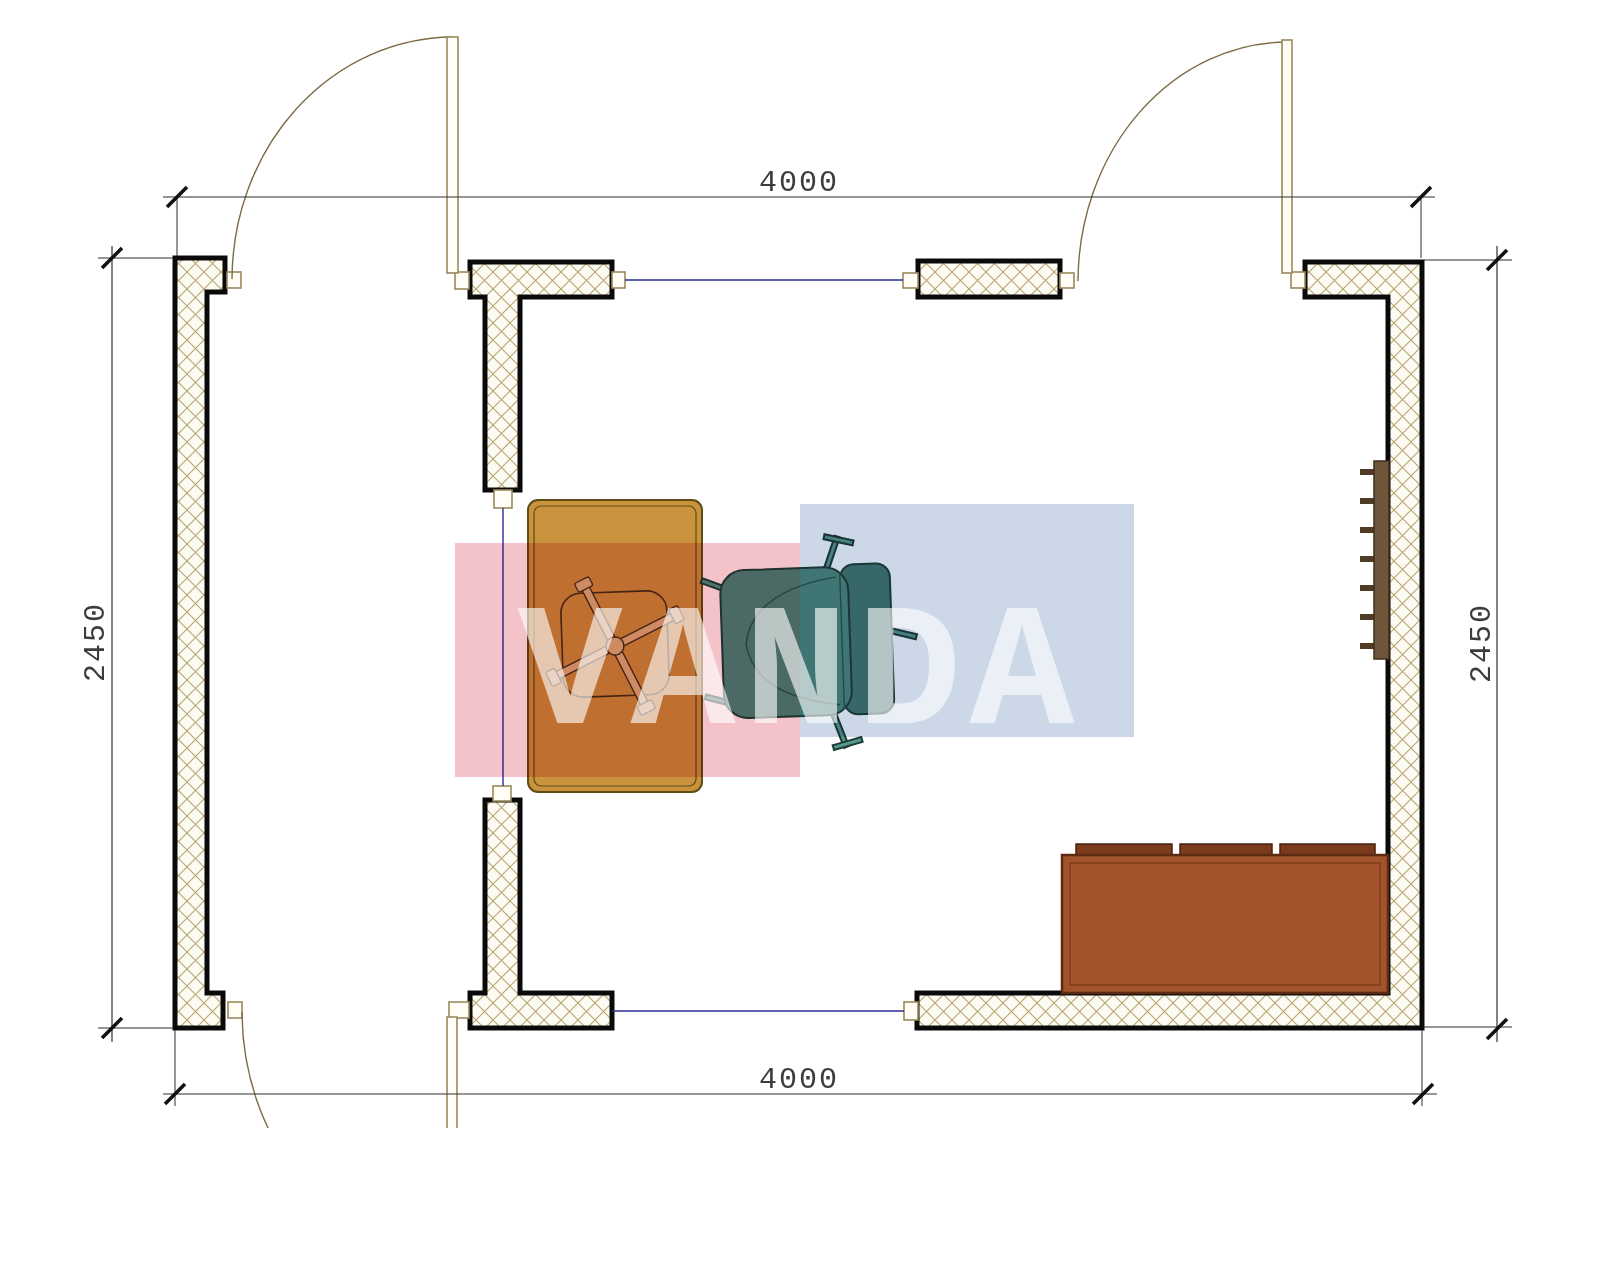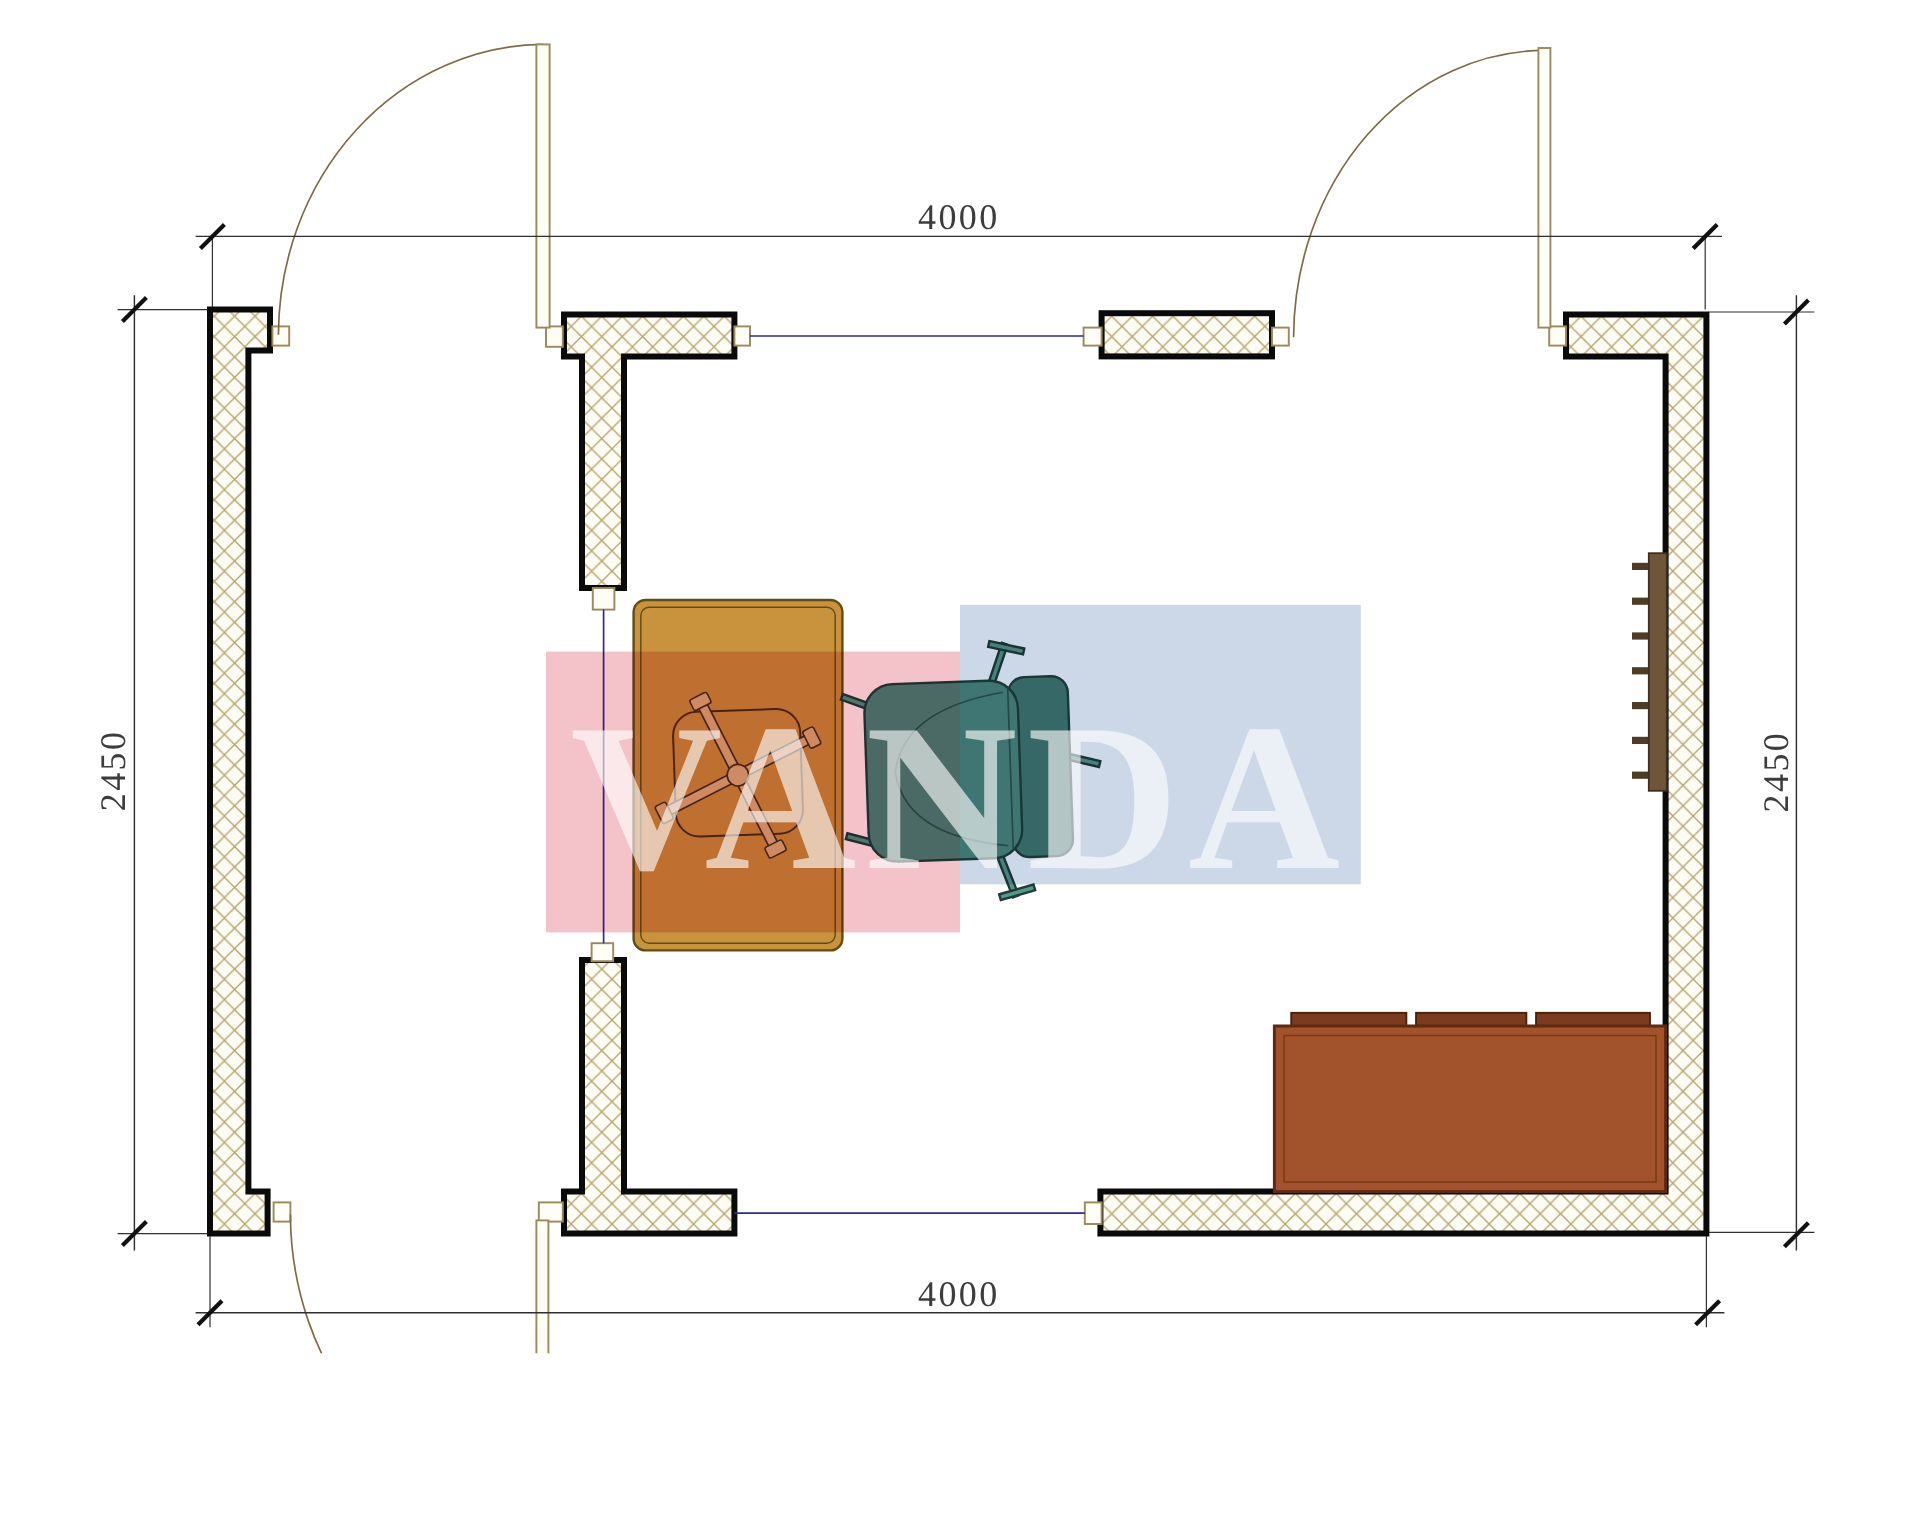--- a/index.html
+++ b/index.html
@@ -1,17 +1,17 @@
 <!DOCTYPE html>
 <html><head>
 <meta charset="utf-8">
 <style>
   html,body{margin:0;padding:0;background:#ffffff;}
   .canvas{position:relative;width:1600px;height:1128px;background:#ffffff;overflow:hidden;
-          font-family:Liberation Serif, serif;}
+          font-family:Liberation Mono, monospace;}
   svg{position:absolute;left:0;top:0;}
   .dimline{stroke:#2f2f2f;stroke-width:1.2;fill:none;}
   .extline{stroke:#2f2f2f;stroke-width:1;fill:none;}
   .tick{stroke:#111111;stroke-width:3.5;fill:none;}
   .dimtext{font-size:30px;letter-spacing:2px;fill:#3c3c3c;}
   .wall{stroke:#0a0a0a;stroke-width:5;stroke-linejoin:miter;}
   .connector{fill:#fffdf5;stroke:#9a8a5c;stroke-width:1.6;}
   .doorleaf{fill:#fffdf5;stroke:#9a8a5c;stroke-width:1.6;}
   .doorarc{fill:none;stroke:#7d6b45;stroke-width:1.4;}
   .moduleline{stroke:#2b2b96;stroke-width:1.4;}

